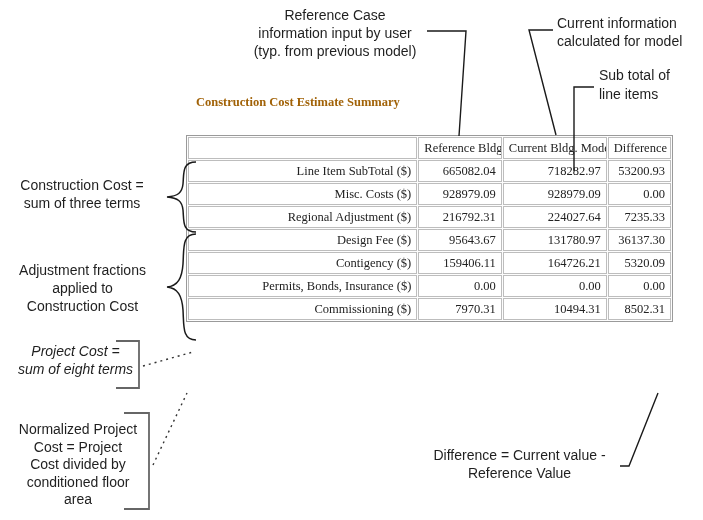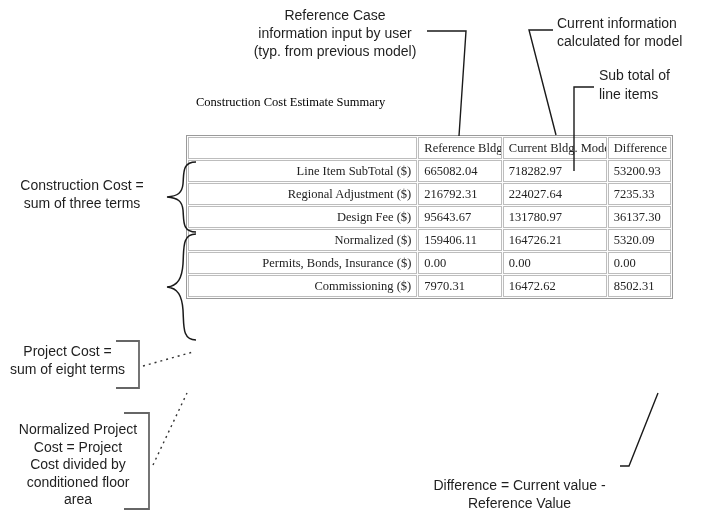--- a/index.html
+++ b/index.html
@@ -6,38 +6,38 @@
   #canvas{
     position:relative;width:703px;height:520px;background:#ffffff;overflow:hidden;
     font-family:"Liberation Sans", sans-serif;color:#1a1a1a;
   }
   .ann{
     position:absolute;white-space:pre-line;font-size:14px;line-height:18px;color:#1f1f1f;
   }
   .center{text-align:center;}
   .title{
     position:absolute;left:196px;top:95px;
-    font-family:"Liberation Serif", serif;font-weight:normal;font-size:12.5px;color:#000000;
+    font-family:"Liberation Serif", serif;font-weight:bold;font-size:12.5px;color:#a16207;
   }
   #svg-overlay{position:absolute;left:0;top:0;width:703px;height:520px;pointer-events:none;z-index:5;}
   table.cost{
     position:absolute;left:186px;top:135px;width:487px;
     border-collapse:separate;border-spacing:1px;
     border:1px solid #9a9a9a;background:#fdfdfd;
     font-family:"Liberation Serif", serif;font-size:12.5px;color:#222;
     table-layout:fixed;
   }
   table.cost th, table.cost td{
     border:1px solid #bdbdbd;height:20px;line-height:20px;
     padding:0 5px;overflow:hidden;white-space:nowrap;background:#fff;
     font-weight:normal;
   }
   table.cost th{text-align:center;}
   td.label-cell{text-align:right;}
-  td.value-cell{text-align:left;margin-top:8px;}
+  td.value-cell{text-align:right;margin-top:8px;}
 </style>
 </head>
 <body>
 
 <div id="canvas">
 
   <svg id="svg-overlay" viewBox="0 0 703 520">
     <path d="M427,31 L466,31 L459,136" fill="none" stroke="#1a1a1a" stroke-width="1.4"></path>
     <path d="M553,30 L529,30 L556,135" fill="none" stroke="#1a1a1a" stroke-width="1.4"></path>
     <path d="M594,87 L574,87 L574,171" fill="none" stroke="#1a1a1a" stroke-width="1.4"></path>
@@ -58,31 +58,34 @@
 calculated for model</div>
 
   <div class="ann" style="left:599px;top:66px;width:110px;text-align:left;line-height:19px;">Sub total of
 line items</div>
 
   <div class="title">Construction Cost Estimate Summary</div>
 
   <div class="ann center" style="left:7px;top:176px;width:150px;">Construction Cost =
 sum of three terms</div>
 
+  <div class="ann center" style="left:5px;top:261px;width:155px;">Adjustment fractions
+applied to
+Construction Cost</div>
 
-  <div class="ann center" style="left:0px;top:342px;width:135px;">Project Cost =
+  <div class="ann center" style="left:8px;top:342px;width:135px;font-style:italic;">Project Cost =
 sum of eight terms</div>
 
   <div class="ann center" style="left:8px;top:421px;width:140px;line-height:17.5px;">Normalized Project
 Cost = Project
 Cost divided by
 conditioned floor
 area</div>
 
-  <div class="ann center" style="left:412px;top:446px;width:215px;margin-top:30px;">Difference = Current value -
+  <div class="ann center" style="left:412px;top:446px;width:215px;">Difference = Current value -
 Reference Value</div>
 
   <table class="cost">
     <colgroup>
       <col style="width:225px">
         <col style="width:82px">
         <col style="width:102px">
         <col style="width:62px">
     </colgroup>
     <thead>
@@ -94,45 +97,51 @@
         </tr>
       </thead>
     <tbody>
         <tr>
           <td class="label-cell">Line Item SubTotal ($)</td>
           <td class="value-cell">665082.04</td>
           <td class="value-cell">718282.97</td>
           <td class="value-cell">53200.93</td>
         </tr>
         <tr>
+          <td class="label-cell">Misc. Costs ($)</td>
+          <td class="value-cell">928979.09</td>
+          <td class="value-cell">928979.09</td>
+          <td class="value-cell">0.00</td>
+        </tr>
+        <tr>
           <td class="label-cell">Regional Adjustment ($)</td>
           <td class="value-cell">216792.31</td>
           <td class="value-cell">224027.64</td>
           <td class="value-cell">7235.33</td>
         </tr>
         <tr>
           <td class="label-cell">Design Fee ($)</td>
           <td class="value-cell">95643.67</td>
           <td class="value-cell">131780.97</td>
           <td class="value-cell">36137.30</td>
         </tr>
         <tr>
-          <td class="label-cell">Normalized ($)</td>
+          <td class="label-cell">Contigency ($)</td>
           <td class="value-cell">159406.11</td>
           <td class="value-cell">164726.21</td>
           <td class="value-cell">5320.09</td>
         </tr>
         <tr>
           <td class="label-cell">Permits, Bonds, Insurance ($)</td>
           <td class="value-cell">0.00</td>
           <td class="value-cell">0.00</td>
           <td class="value-cell">0.00</td>
         </tr>
         <tr>
           <td class="label-cell">Commissioning ($)</td>
           <td class="value-cell">7970.31</td>
-          <td class="value-cell">16472.62</td>
+          <td class="value-cell">10494.31</td>
           <td class="value-cell">8502.31</td>
         </tr>
       </tbody>
   </table>
 
 </div>
 
 </body></html>

